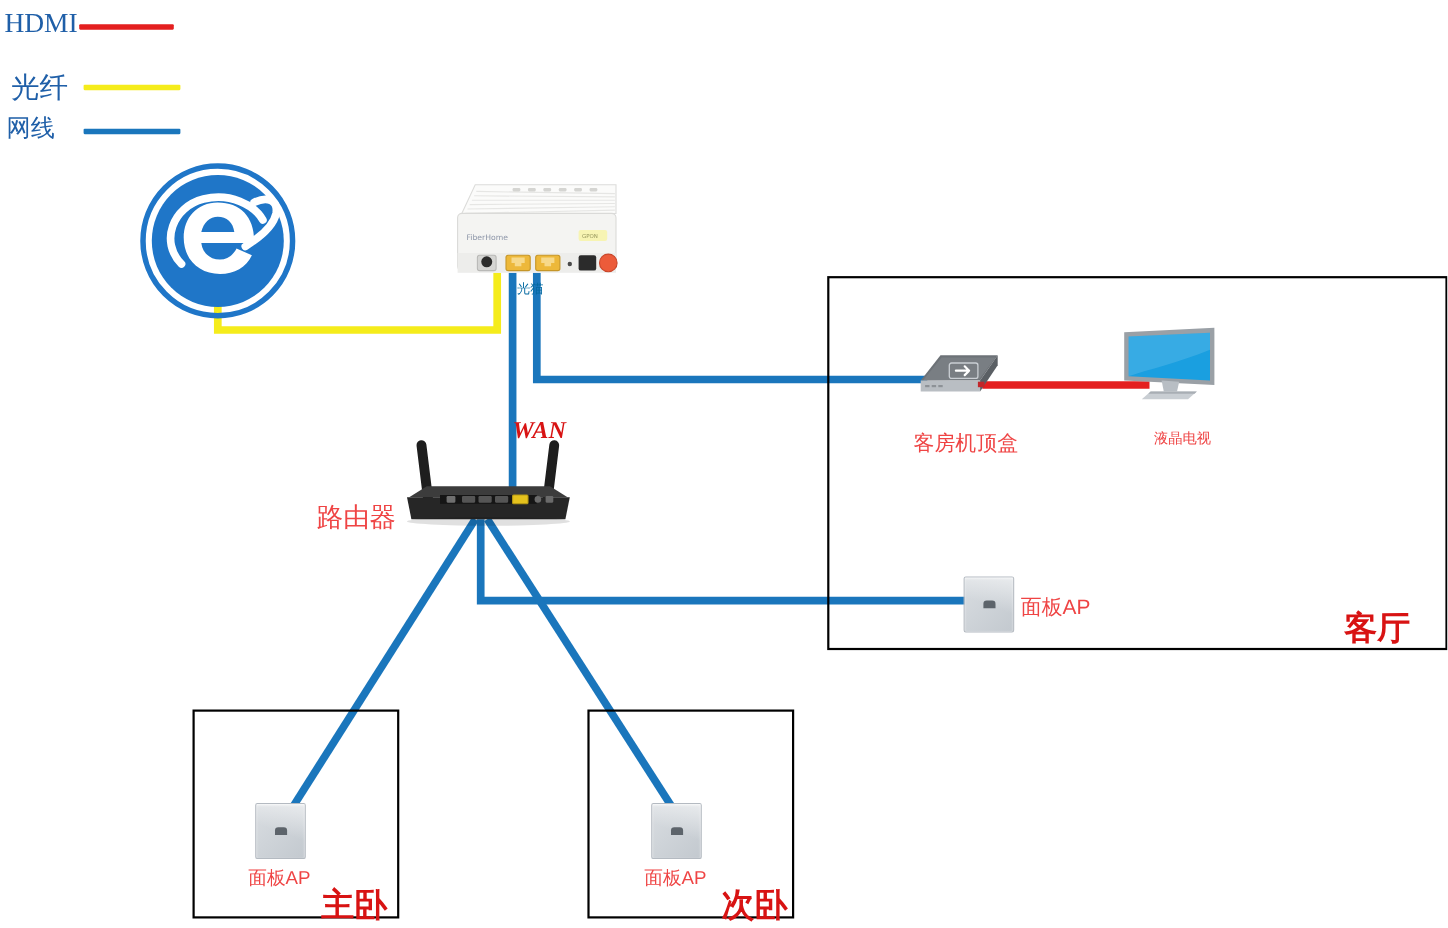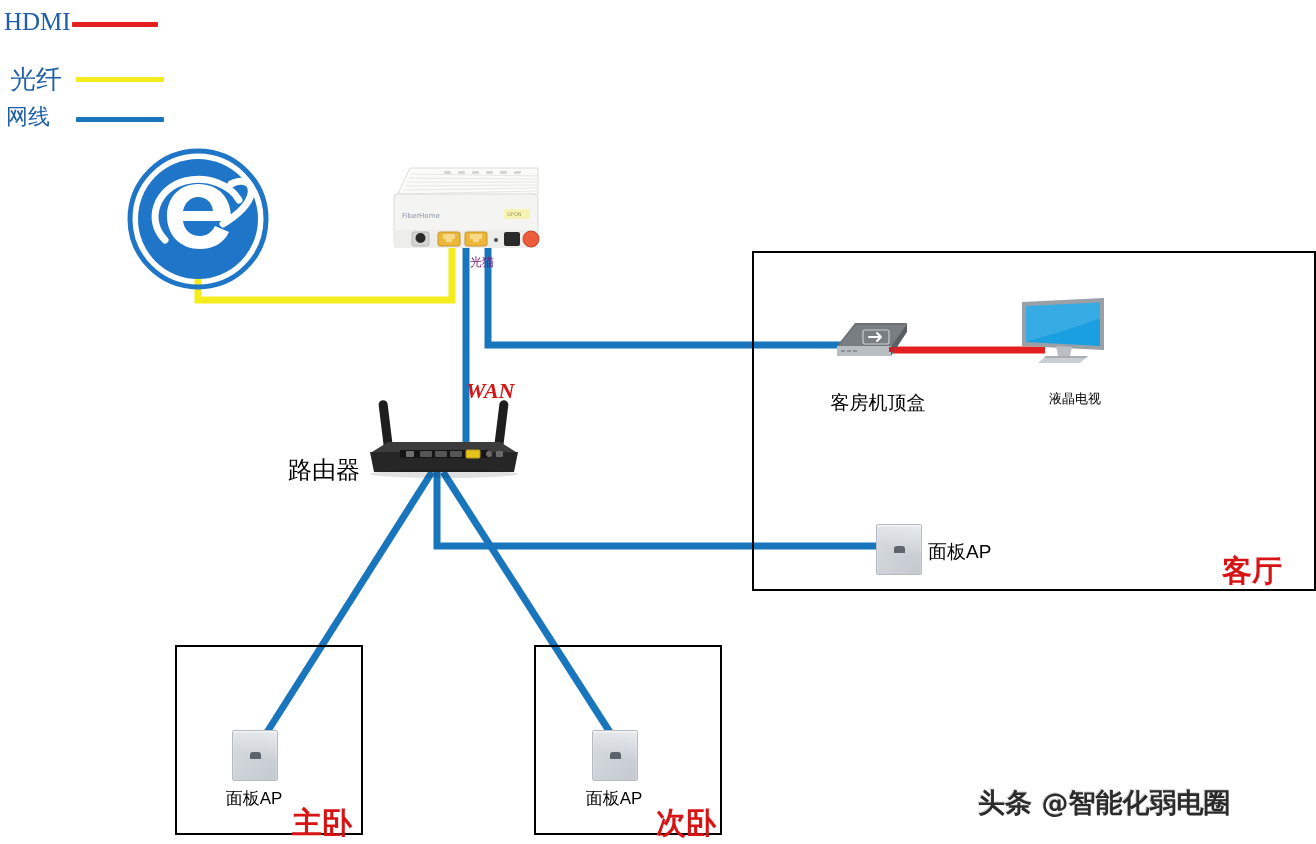--- a/index.html
+++ b/index.html
@@ -39,21 +39,21 @@
     position: absolute;
     color: #d81313;
     font-family: "Liberation Serif", "DejaVu Serif", serif;
     font-weight: bold;
     white-space: nowrap;
   }
 
   
   .caption {
     position: absolute;
-    color: #000000;
+    color: #ef4444;
     font-family: "Liberation Sans", "DejaVu Sans", sans-serif;
     white-space: nowrap;
     text-align: center;
   }
 
   
   #cables { position: absolute; left: 0; top: 0; }
 
   
   .ie-icon { position: absolute; }
@@ -102,21 +102,21 @@
     position: absolute;
     color: #d81313;
     font-family: "Liberation Serif", "DejaVu Serif", serif;
     font-weight: bold;
     font-style: italic;
     white-space: nowrap;
     text-align: right;
   }
   .port-tag {
     position: absolute;
-    color: #701a75;
+    color: #0369a1;
     font-family: Liberation Sans, sans-serif;
     white-space: nowrap;
   }
 </style>
 </head>
 <body>
 
 <div id="stage">
 
   <svg id="cables" width="1316" height="844">
@@ -172,21 +172,21 @@
                  C 64 88, 57 82, 56 73
                  L 104 73
                  C 105 50, 92 36, 71 36 Z
                  M 56 63
                  C 58 54, 64 49, 71 49
                  C 79 49, 85 54, 86 63 Z"></path>
       </g>
     </svg>
   </div>
 
-  <div class="modem" style="left:386px; top:164px; width:158px; height:92px;">
+  <div class="modem" style="left:408px; top:164px; width:158px; height:92px;">
     <svg width="158" height="92" viewBox="0 0 158 92">
 
       <path d="M10 34 L24 4 L152 4 L152 30 Z" fill="#fbfbfa" stroke="#dcdcda" stroke-width="1"></path>
 
       <g stroke="#e6e6e4" stroke-width="1">
         <line x1="15" y1="30" x2="151" y2="27"></line>
         <line x1="17" y1="26" x2="151" y2="24"></line>
         <line x1="19" y1="22" x2="151" y2="21"></line>
         <line x1="21" y1="18" x2="151" y2="18"></line>
         <line x1="23" y1="14" x2="151" y2="15"></line>
@@ -310,15 +310,14 @@
   <div class="ap-plate" style="left:232px; top:730px; width:44px; height:49px;">
     <div class="ap-gloss"></div>
   </div>
   <div class="caption" style="left:206px; top:787px; width:96px; font-size:17px;">面板AP</div>
 
   <div class="ap-plate" style="left:592px; top:730px; width:44px; height:49px;">
     <div class="ap-gloss"></div>
   </div>
   <div class="caption" style="left:566px; top:787px; width:96px; font-size:17px;">面板AP</div>
 
-  <div class="watermark" style="left:978px; top:785px; font-size:27px;">头条 @智能化弱电圈</div>
 
 </div>
 
 </body></html>

